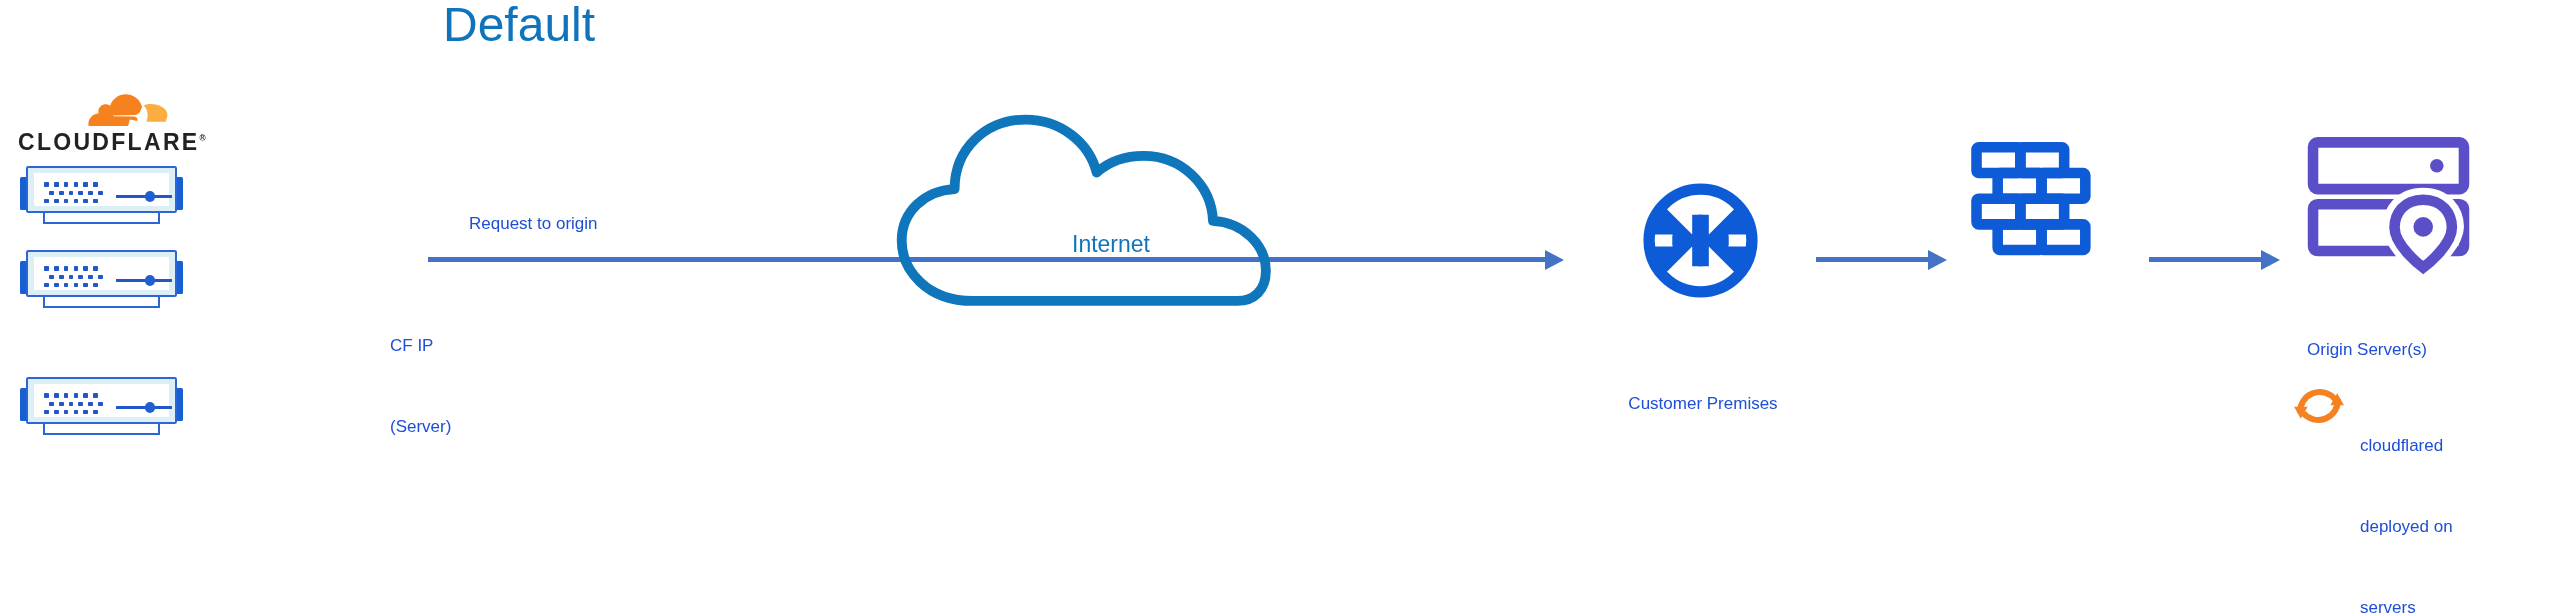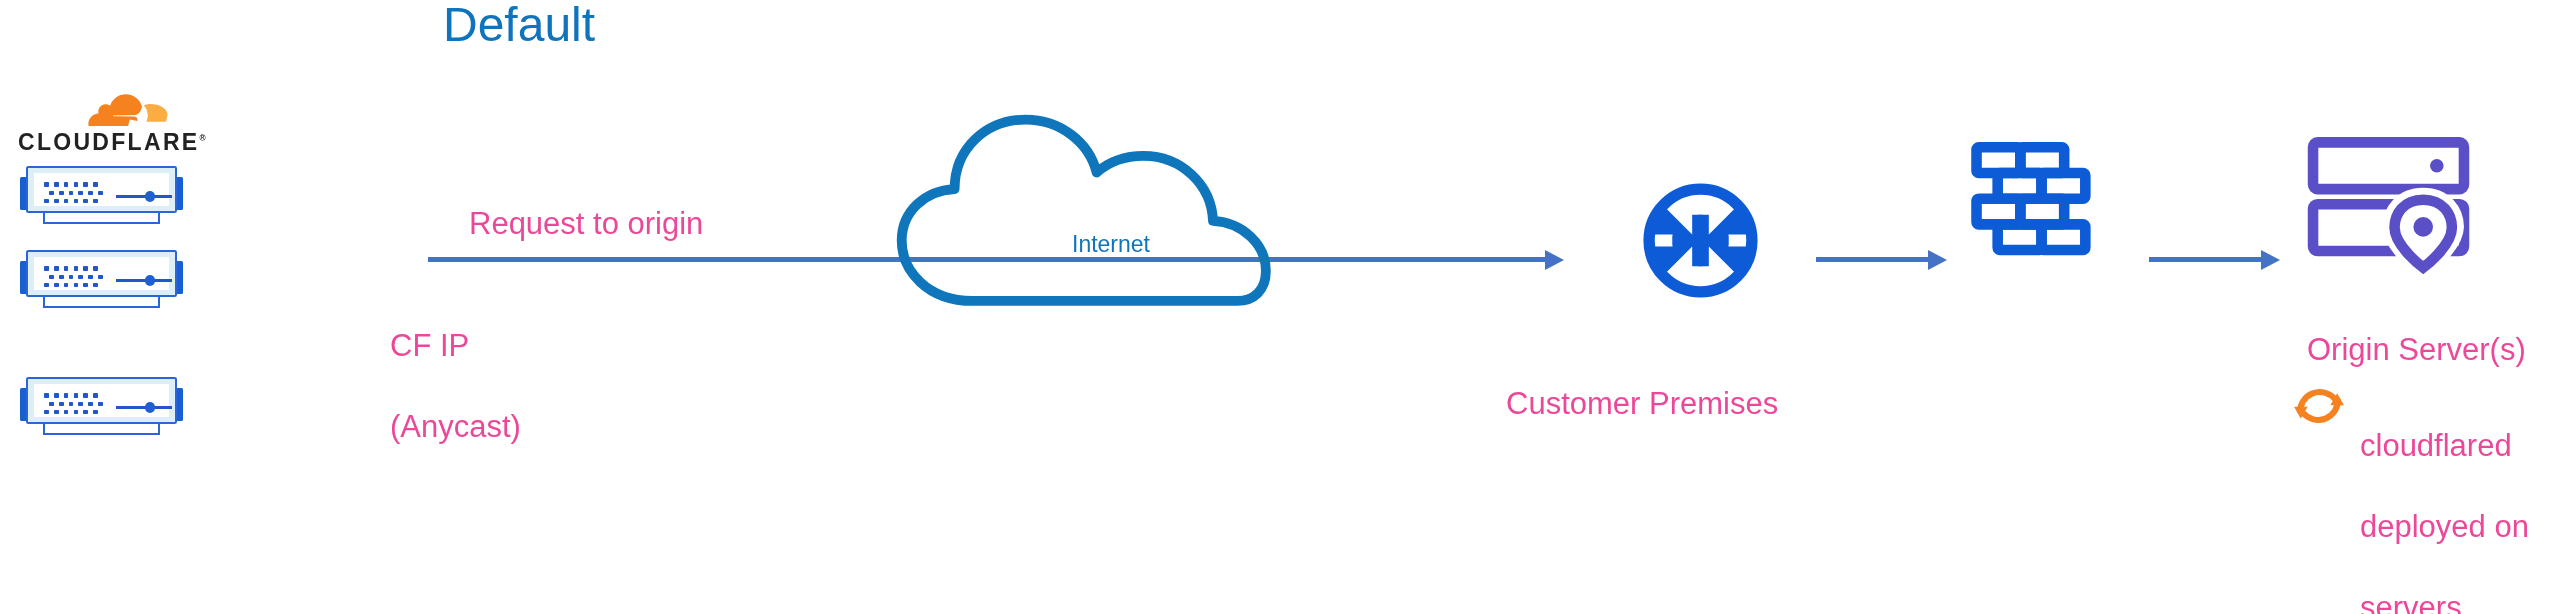--- a/index.html
+++ b/index.html
@@ -71,22 +71,22 @@
   
   .arrow-line{ height:5.3px; background:#4472C4; }
   .arrow-head{
     width:0;height:0;
     border-top:10.6px solid transparent;
     border-bottom:10.6px solid transparent;
     border-left:19.7px solid #4472C4;
   }
 
   
-  .lbl{ color:#ec4899; font-size:31px; line-height:27px; white-space:pre; }
-  .lbl.c{ }
+  .lbl{ color:#1d4ed8; font-size:17px; line-height:27px; white-space:pre; }
+  .lbl.c{ text-align:center; }
 
   
   #internet-cloud{ left:888px; top:106px; width:446px; height:204px; }
   #internet-label{
     position:absolute; left:0; right:0; top:125px;
     text-align:center; color:#1074BC; font-size:23px;
   }
 
   
   #cpe-icon{ left:1621px; top:180px; width:159px; height:121px; }
@@ -207,21 +207,21 @@
     <div class="sw-ledge"></div>
   </div>
 
   <div class="abs arrow-line" style="left:428px; top:257px; width:1120px;"></div>
   <div class="abs arrow-head" style="left:1545px; top:250px;"></div>
 
   <div class="abs lbl" id="request-label" style="left:469px; top:210px;">Request to origin</div>
 
   <div class="abs lbl" style="left:390px; top:278px;">
     <div>CF IP</div>
-    <div>(Anycast)</div>
+    <div>(Server)</div>
   </div>
 
   <div class="abs" id="internet-cloud">
     <svg viewBox="0 0 590 270" width="446" height="204" aria-hidden="true">
       <path d="M112 258
                C 52 258 18 218 18 178
                C 18 140 48 112 88 110
                C 88 56 130 18 182 18
                C 228 18 266 48 276 88
                C 292 74 314 66 338 66

